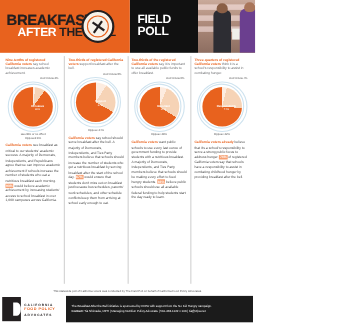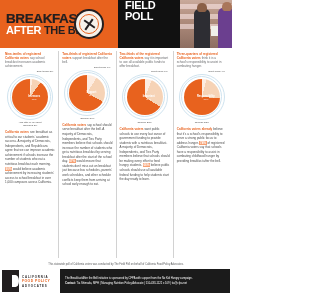--- a/index.html
+++ b/index.html
@@ -17,42 +17,42 @@
     flex:0 0 118px; background:#e8621e; position:relative;
     display:flex; align-items:center; padding-left:6px;
   }
   .logo-type { line-height:1; }
   .logo-l1 {
     font-size:13.5px; font-weight:bold; letter-spacing:-0.4px;
     color:#231f20; font-family:"Liberation Sans", sans-serif;
     -webkit-text-stroke:0.2px #231f20;
   }
   .logo-l2 { font-size:11px; font-weight:bold; letter-spacing:-0.3px; }
-  .logo-l2 .w { color:#ffffff; }
+  .logo-l2 .w { color:#ffffff;margin-left:10px; }
   .logo-l2 .k { color:#231f20; }
   .seal {
     position:absolute; right:14px; top:9px;
     width:30px; height:30px; border-radius:50%;
     background:#f6f2ea; border:2.5px solid #231f20;
     display:flex; align-items:center; justify-content:center;
   }
   .seal-inner {
     width:20px; height:20px; border-radius:50%;
     border:1.5px solid #e8621e; position:relative;
     display:flex; align-items:center; justify-content:center;
   }
   .seal-inner::before, .seal-inner::after {
     content:""; position:absolute; background:#231f20;
   }
   .seal-inner::before { width:13px; height:2px; transform:rotate(35deg); }
   .seal-inner::after  { width:2px; height:13px; transform:rotate(35deg); }
 
   .hdr-mid {
     flex:0 0 62px; background:#111111; color:#ffffff;
-    display:flex; flex-direction:row; justify-content:center;
+    display:flex; flex-direction:column; justify-content:center;
     padding-left:7px;
   }
   .hdr-mid div { font-size:11px; font-weight:bold; line-height:1.02; letter-spacing:-0.3px; }
 
   .hdr-right {
     flex:1 1 auto; position:relative; overflow:hidden;
     background:linear-gradient(180deg,#c9a99a 0%,#b08d7d 40%,#8d6e61 100%);
   }
   .shelf { position:absolute; left:0; right:0; height:5px; background:rgba(255,235,235,0.55); }
   .s1 { top:4px; } .s2 { top:14px; } .s3 { top:24px; }

